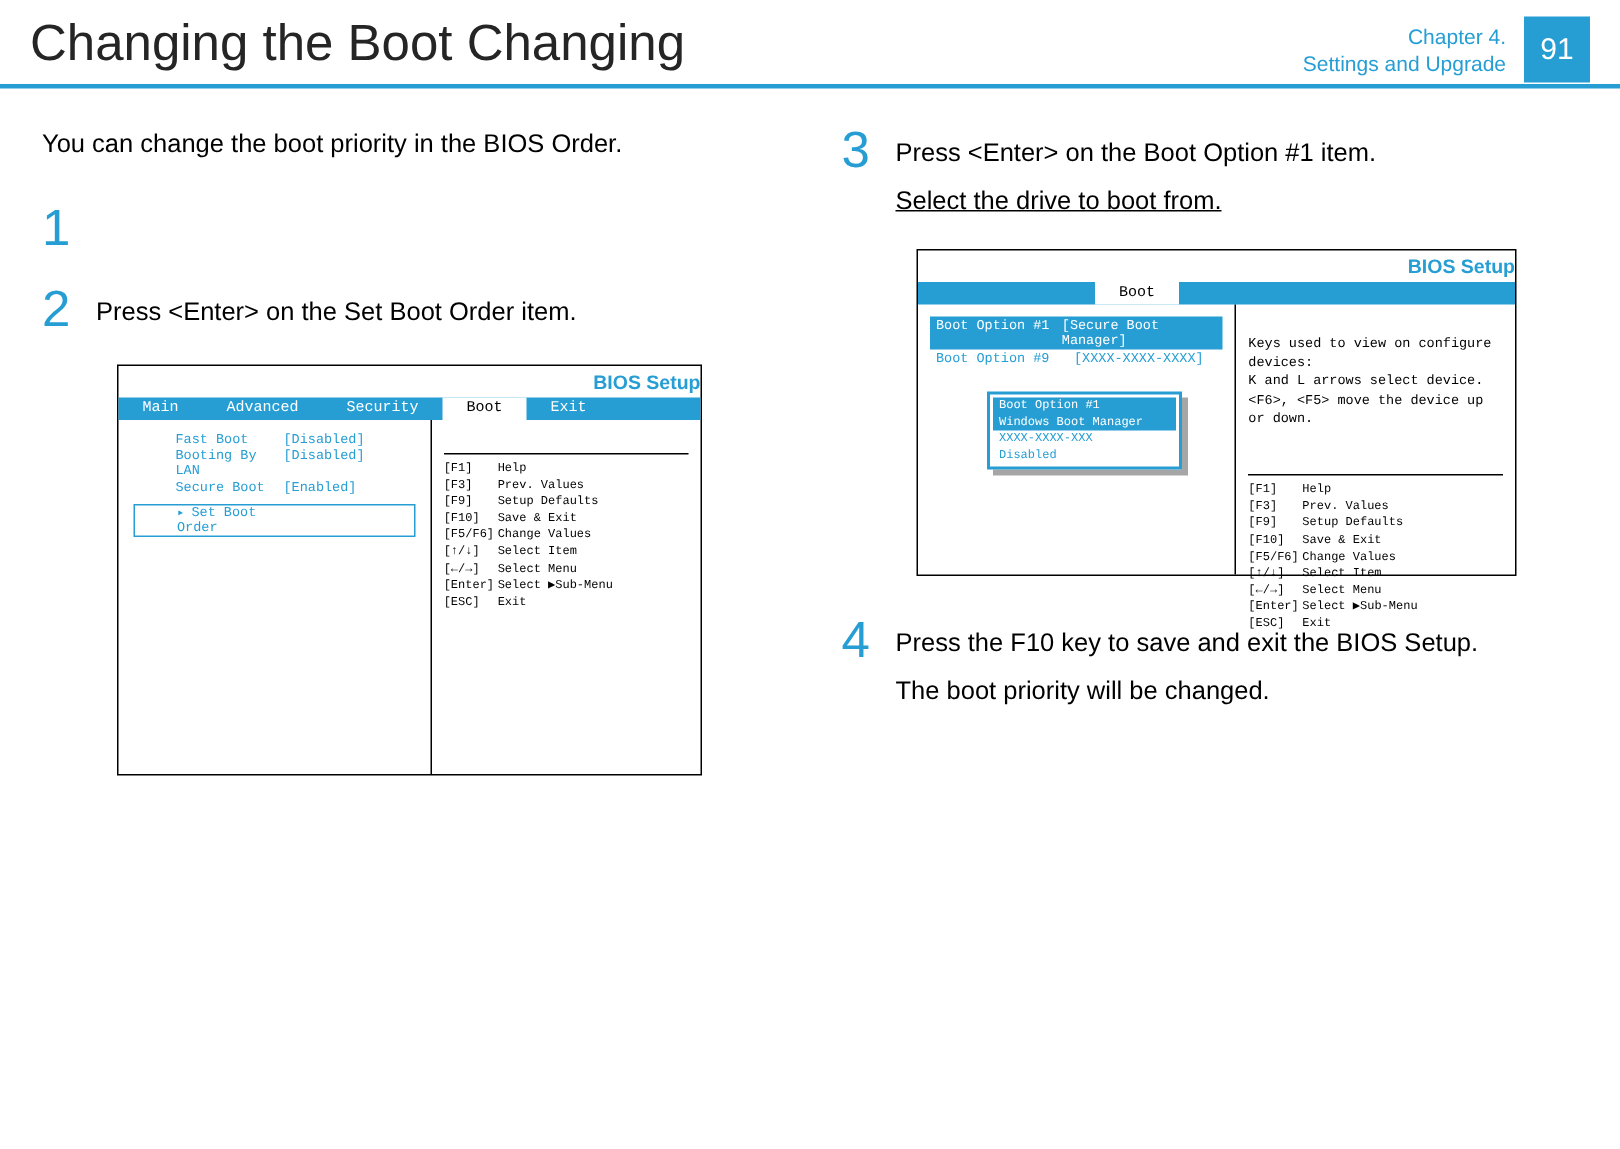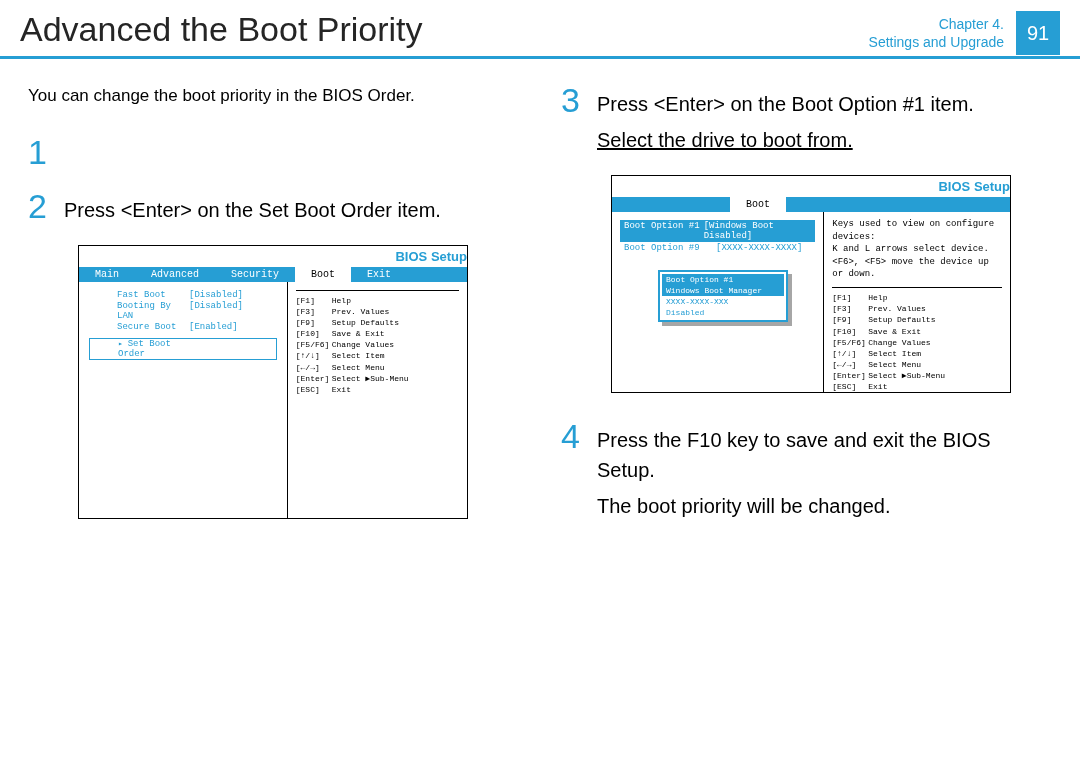--- a/index.html
+++ b/index.html
@@ -26,38 +26,38 @@
     width:44px; height:44px; background:#269ed4; color:#fff;
     display:flex; align-items:center; justify-content:center;
     font-size:20px;
   }
   
   .cols { display:flex; padding: 24px 28px 0 28px; gap:42px;}
   .col { flex:1; }
   .intro { font-size:17px; margin-bottom:26px; line-height:1.5;}
   .step { display:flex; gap:14px; margin-bottom:20px; line-height:1.5;}
   .stepnum { color:#269ed4; font-size:34px; font-weight:300; line-height:1; min-width:22px;}
-  .steptext { font-size:20px; padding-top:6px;}
+  .steptext { font-size:17px; padding-top:6px;}
   .kw { font-weight:500; }
   
   .bios {
     border:1px solid #000; background:#fff;
     font-family: Consolas, "Courier New", monospace;
     font-size:10px; color:#000;
   }
   .bios-title {
     text-align:right; color:#269ed4; font-size:13px; font-weight:bold;
     padding:3px 0; font-family: Arial,sans-serif;
   }
   .bios-tabs { display:flex; background:#269ed4; color:#fff; font-size:10px;}
   .bios-tab { padding:2px 16px;}
   .bios-tab.active { background:#fff; color:#000;}
   .bios-body { display:flex; }
   .bios-left { flex:1.15; padding:8px 10px; position:relative;}
-  .bios-right { flex:1; border-left:1px solid #000; padding:6px 8px 4px 8px;}
+  .bios-right { flex:1; border-left:1px solid #000; padding:20px 8px 4px 8px;gap:24px;}
   .setting-row { color:#269ed4; display:flex; font-size:9px; margin-bottom:1px;}
   .setting-row .lbl { width:100px;padding-left:28px;}
   .setting-row.sel { border:1px solid #269ed4; margin-top:6px; }
   .setting-row.sel .lbl::before { content:"▸ "; font-size:8px;}
   .help-text { font-size:9px; line-height:1.4; margin-bottom:4px;}
   .help-keys { font-size:8px; display:grid; grid-template-columns:36px 1fr; row-gap:0px; line-height:1.4;}
   .hr { border:0; border-top:1px solid #000; margin:2px 0 4px 0;}
   
   .bios1 { width:390px; margin-left:50px;}
   .bios1 .bios-body { height:236px;}
@@ -78,21 +78,21 @@
   }
   .popup-title { background:#269ed4; color:#fff; padding:1px 4px; font-size:8px;}
   .popup-item { color:#269ed4; padding:1px 4px;}
   .popup-item.sel { background:#269ed4; color:#fff;}
   .bios2 .bios-right { font-size:9px; line-height:1.4; display:flex; flex-direction:column; justify-content:space-between;}
 </style>
 </head>
 <body>
 
 <div class="header">
-  <div class="header-title">Advanced the Boot Priority</div>
+  <div class="header-title">Changing the Boot Changing</div>
   <div class="header-right">
     <div class="chap-block">
       <div>Chapter 4.</div>
       <div>Settings and Upgrade</div>
     </div>
     <div class="pagebadge">91</div>
   </div>
 </div>
 
 <div class="cols">
@@ -179,21 +179,21 @@
 
     <div class="bios bios2">
       <div class="bios-title">BIOS Setup</div>
       <div class="bios-tabs">
         <div class="bios-tab active">Boot</div>
       </div>
       <div class="bios-body">
         <div class="bios-left">
           <div class="opt-row hl">
             <span class="lbl">Boot Option #1</span>
-            <span>[Windows Boot Disabled]</span>
+            <span>[Secure Boot Manager]</span>
           </div>
           <div class="opt-row">
             <span class="lbl">Boot Option #9</span>
             <span>[XXXX-XXXX-XXXX]</span>
           </div>
 
           <div class="popup">
             <div class="popup-title">Boot Option #1</div>
             <div class="popup-item sel">Windows Boot Manager</div>
             <div class="popup-item">XXXX-XXXX-XXX</div>

